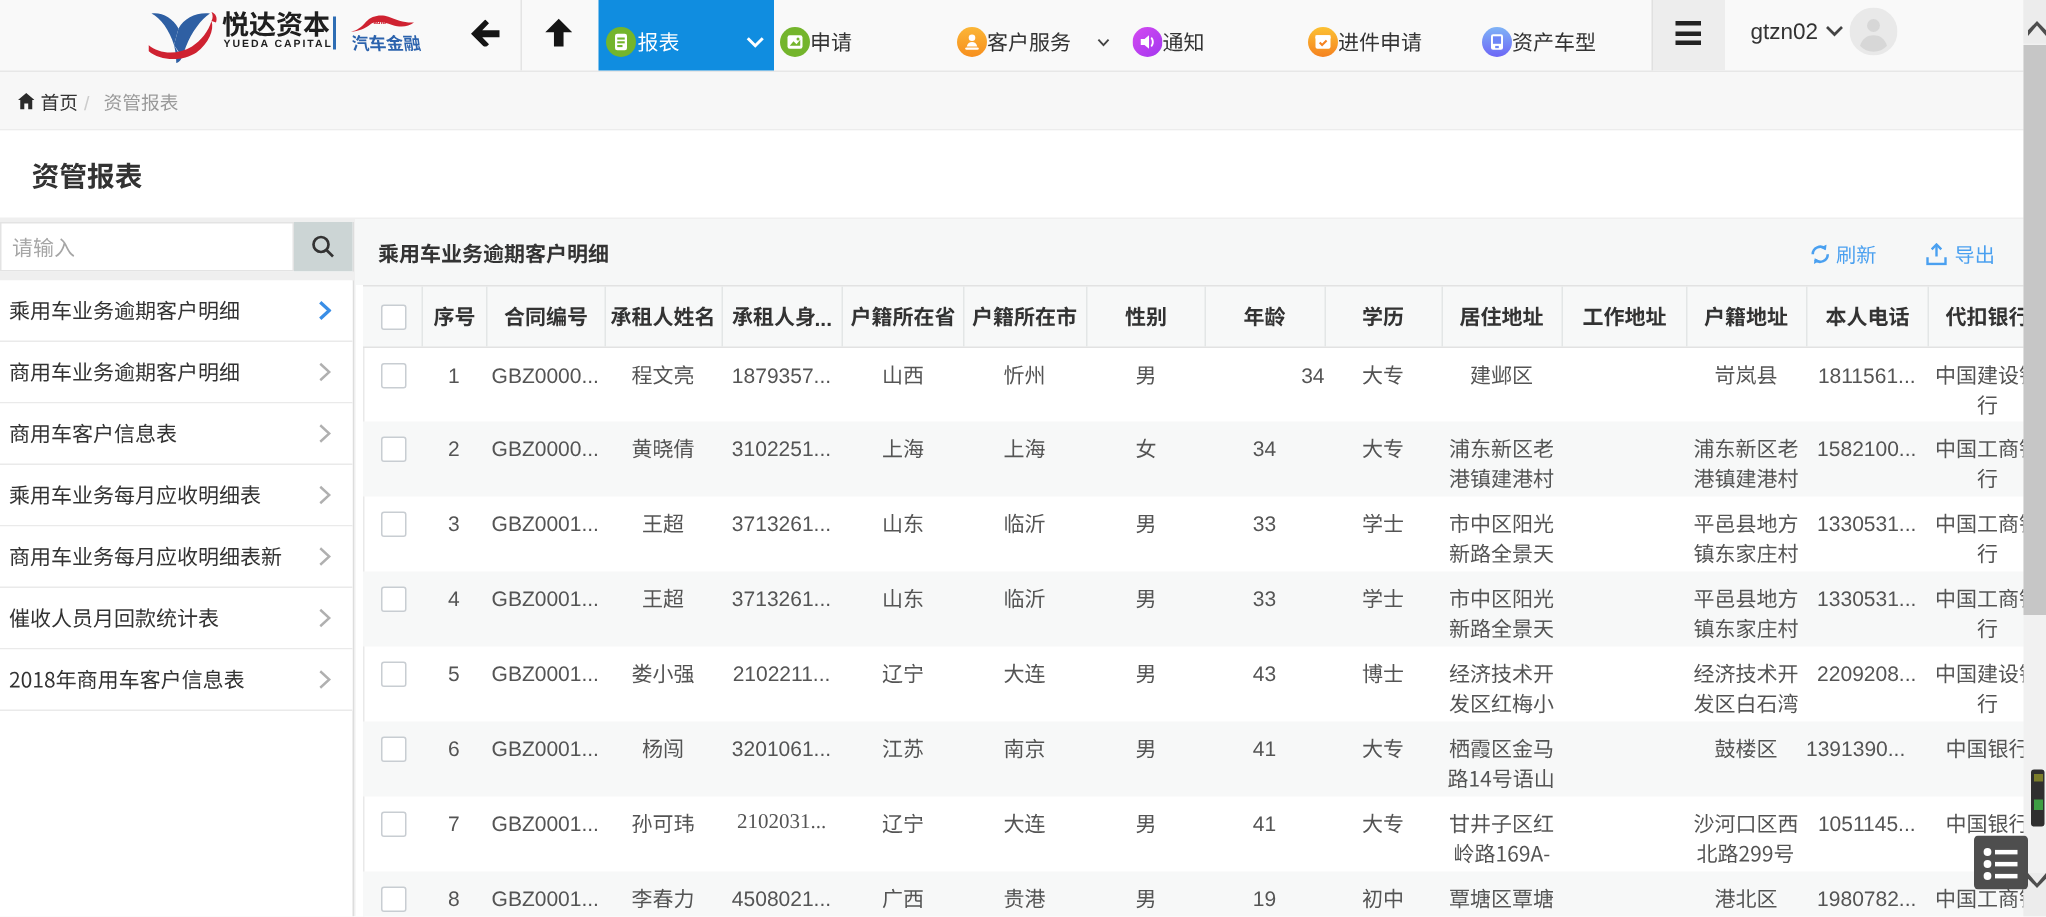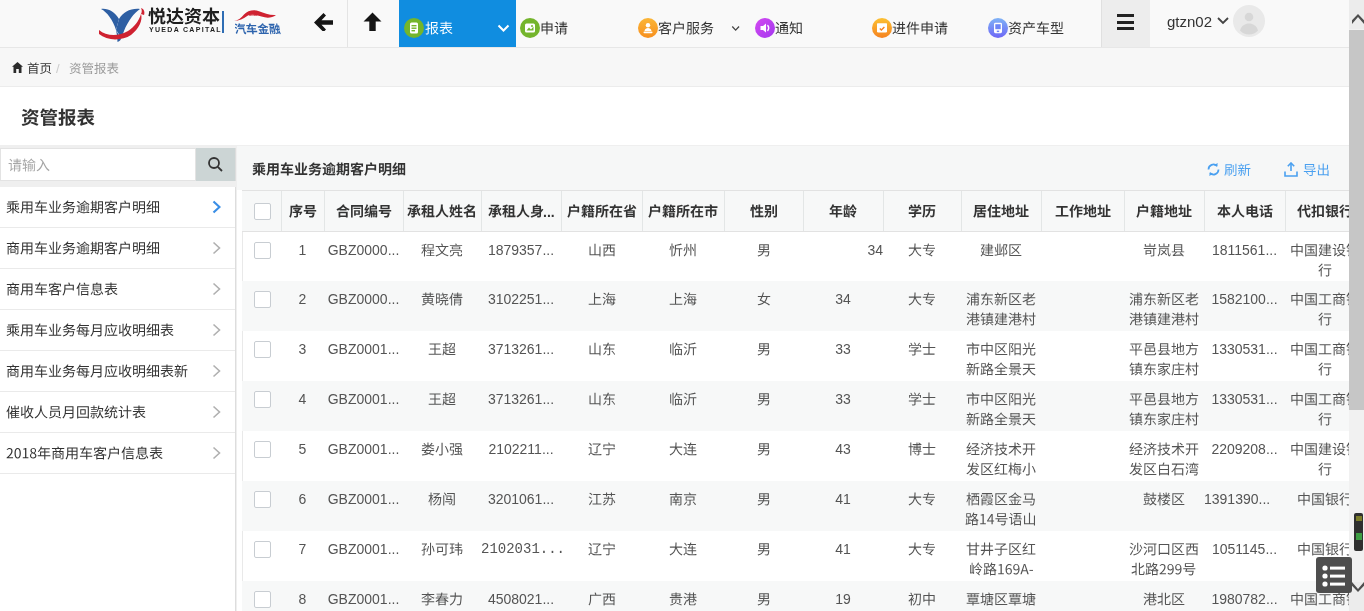--- a/index.html
+++ b/index.html
@@ -1209,21 +1209,21 @@
     <div style="position:absolute;left:254px;top:541px;width:17px;height:17px;background:#fff;border:1px solid #c8cdd2;border-radius:2px;box-sizing:border-box"></div>
     <div style="position:absolute;left:281px;top:539px;width:43px;line-height:20px;text-align:center;font-family:'Liberation Sans',sans-serif;font-size:14px;color:#545454">7</div>
     <div style="position:absolute;left:324px;top:539px;width:79px;line-height:20px;text-align:center;font-family:'Liberation Sans',sans-serif;font-size:14px;color:#545454">GBZ0001...</div>
     <svg style="position:absolute;left:421.0px;top:541.7px;" width="42.0" height="17.5" viewBox="0 0 3000 1250">
       <g fill="#545454" transform="matrix(1 0 0 -1 0 880)">
         <use href="#rcid15368" x="0"></use>
         <use href="#rcid11918" x="1000"></use>
         <use href="#rcid26372" x="2000"></use>
       </g>
     </svg>
-    <div style="position:absolute;left:481px;top:539px;width:80px;line-height:20px;text-align:left;font-family:Liberation Mono, monospace;font-size:14px;color:#545454">2102031...</div>
+    <div style="position:absolute;left:481px;top:539px;width:80px;line-height:20px;text-align:center;font-family:Liberation Serif, serif;font-size:14px;color:#545454">2102031...</div>
     <svg style="position:absolute;left:587.5px;top:541.7px;" width="28.0" height="17.5" viewBox="0 0 2000 1250">
       <g fill="#545454" transform="matrix(1 0 0 -1 0 880)">
         <use href="#rcid40049" x="0"></use>
         <use href="#rcid15445" x="1000"></use>
       </g>
     </svg>
     <svg style="position:absolute;left:669.0px;top:541.7px;" width="28.0" height="17.5" viewBox="0 0 2000 1250">
       <g fill="#545454" transform="matrix(1 0 0 -1 0 880)">
         <use href="#rcid14075" x="0"></use>
         <use href="#rcid40128" x="1000"></use>

